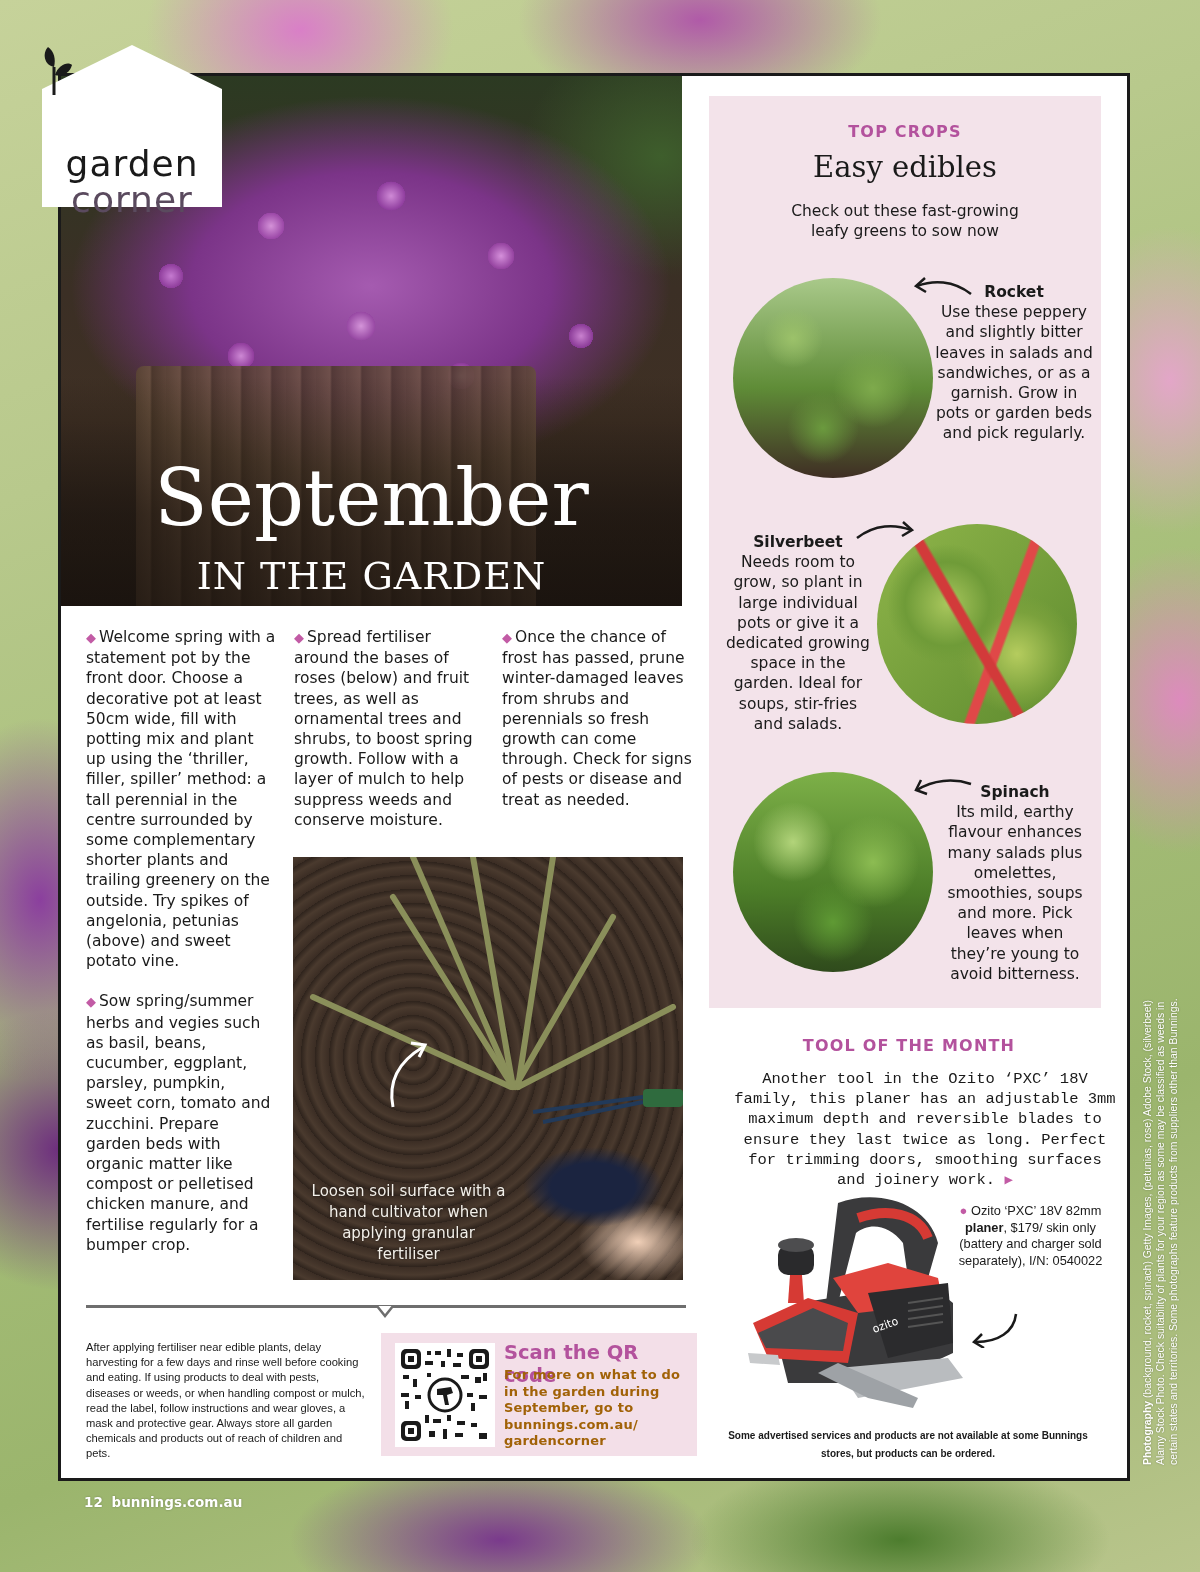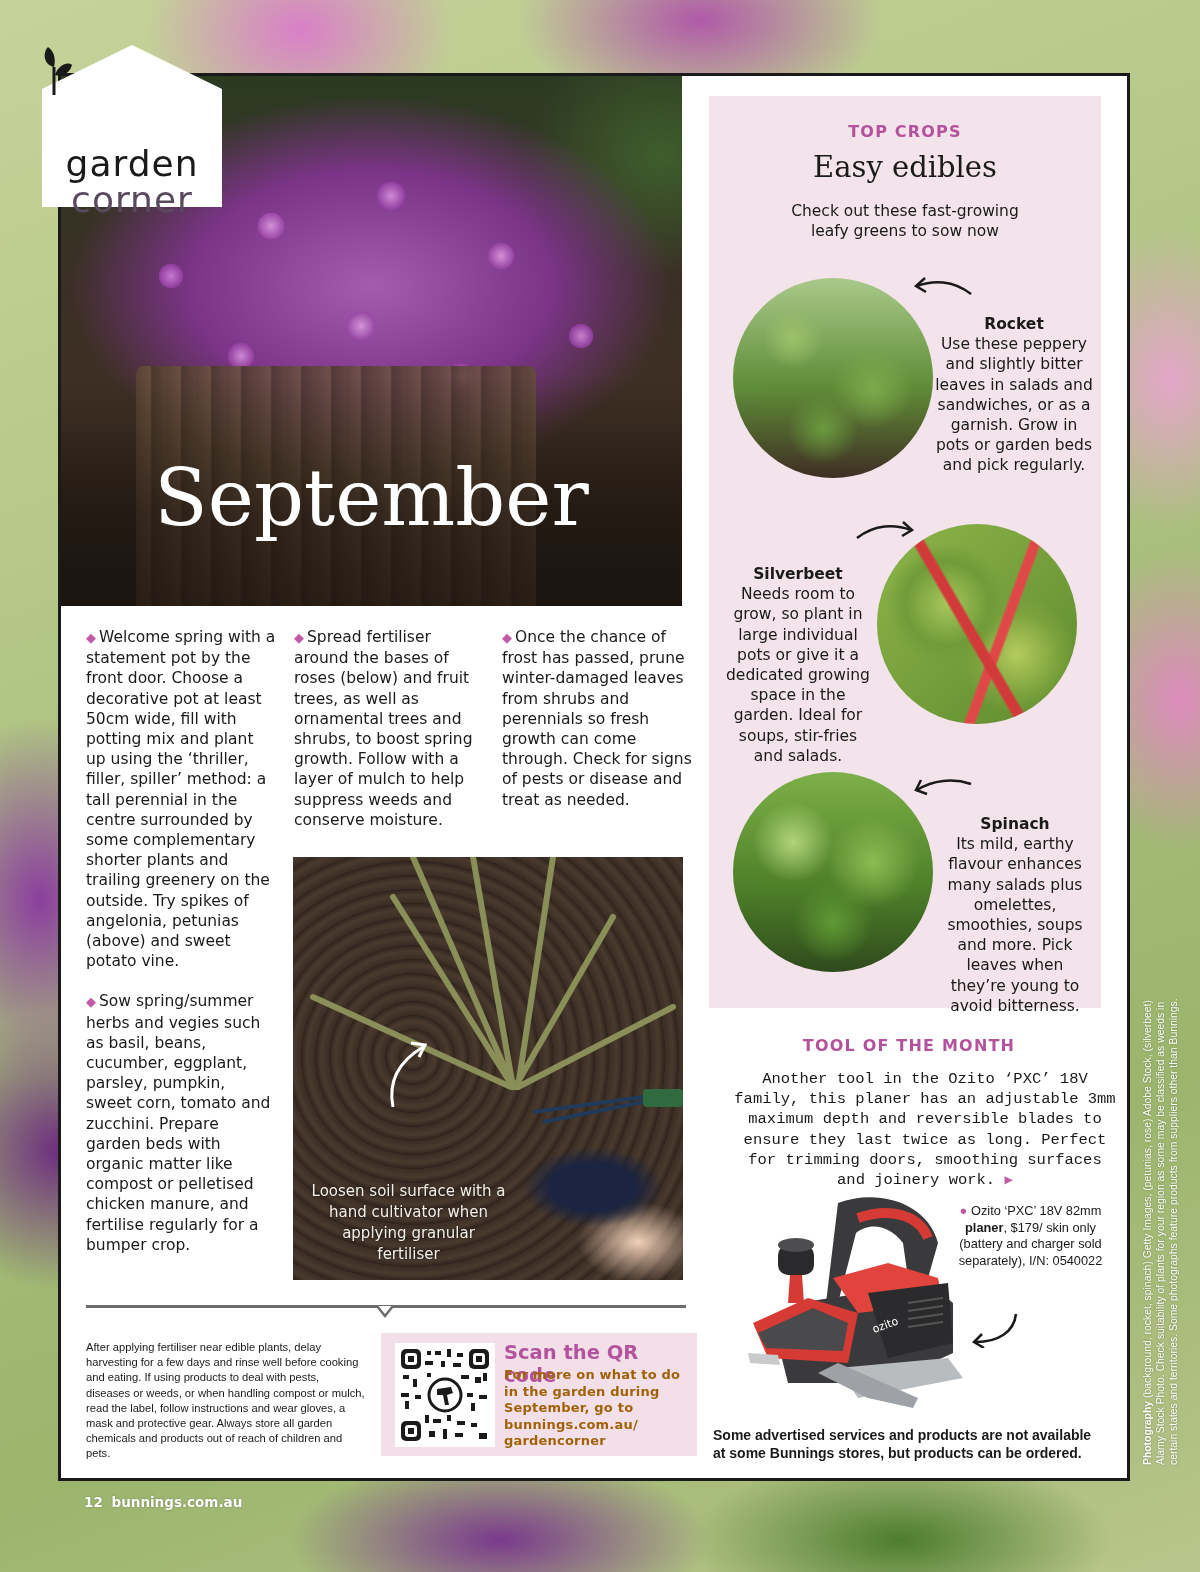--- a/index.html
+++ b/index.html
@@ -137,41 +137,41 @@
     font-family: "DejaVu Serif", serif; font-size: 29px; color: #1a1a1a;
   }
   .crops-intro {
     position: absolute; left: 0; top: 105px; width: 100%; text-align: center;
     font-size: 15.5px; line-height: 20px;
   }
   .crop-circle {
     position: absolute; border-radius: 50%; overflow: hidden;
   }
   .crop-text {
-    position: absolute; text-align: center; font-size: 15.5px; line-height: 20.2px; margin-top: 32px;
+    position: absolute; text-align: center; font-size: 15.5px; line-height: 20.2px;
   }
   .crop-name { font-weight: bold; display: block; }
   .arrow { position: absolute; }
 
   .tool-desc {
     position: absolute; left: 731px; top: 1069px; width: 388px; text-align: center;
     font-size: 15.5px; line-height: 20.2px; font-family: Liberation Mono, monospace;
   }
   .tool-play { color: #c25ba5; font-size: 14px; }
   .planer {
     position: absolute; left: 738px; top: 1183px; width: 230px; height: 225px;
   }
   .tool-spec {
     position: absolute; left: 958px; top: 1203px; width: 145px; text-align: center;
     font-family: "Liberation Sans", sans-serif; font-size: 12.8px; line-height: 16.5px;
   }
   .dot { color: #c25ba5; font-size: 13px; }
   .disclaimer {
-    position: absolute; left: 713px; top: 1427px; width: 390px; 
-    font-family: "Liberation Sans", sans-serif; font-size: 14px; line-height: 17.5px; font-weight: bold;
+    position: absolute; left: 713px; top: 1427px; width: 390px; text-align: center;
+    font-family: "Liberation Sans", sans-serif; font-size: 10px; line-height: 17.5px; font-weight: bold;
   }
 
   .credits {
     position: absolute; left: 1141px; top: 1465px; width: 470px;
     transform: rotate(-90deg); transform-origin: 0 0;
     font-family: "Liberation Sans", sans-serif; font-size: 10.4px; line-height: 13px; color: #ffffff;
     text-shadow: 0 0 2px rgba(0,0,0,0.35);
   }
   .credits b { font-weight: bold; }
 
@@ -183,20 +183,21 @@
 </style>
 </head>
 <body>
 
 <div class="frame"></div>
 
 <div class="hero">
   <div class="hero-barrel"></div>
   <div class="hero-shade"></div>
   <div class="hero-title">September</div>
+  <div class="hero-sub-title">IN THE GARDEN</div>
 
 </div>
 
 <div class="logo">
   <svg width="180" height="162">
     <polygon points="0,44 90,0 180,44 180,162 0,162" fill="#ffffff"></polygon>
   </svg>
   <svg class="logo-sprout" width="30" height="50" viewBox="0 0 30 50">
     <path d="M12 50 L12 22" stroke="#1a1a1a" stroke-width="3" fill="none"></path>
     <path d="M12 22 C2 20 0 8 6 2 C12 6 14 14 12 22 Z" fill="#1a1a1a"></path>

